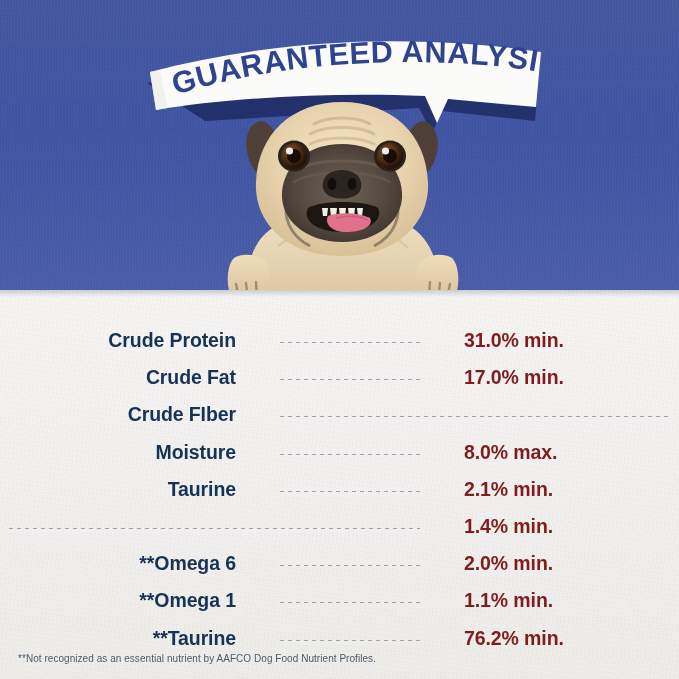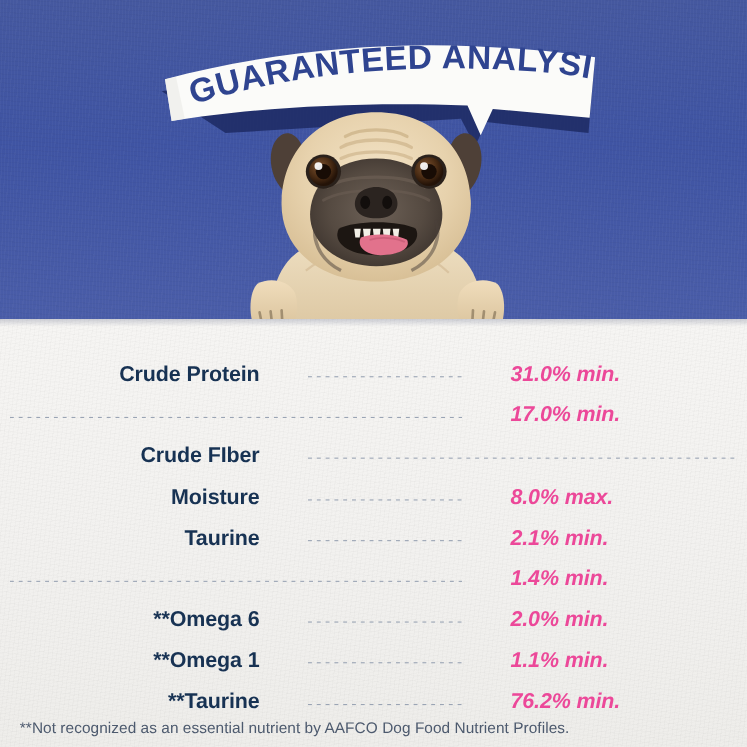--- a/index.html
+++ b/index.html
@@ -110,31 +110,30 @@
     background-image: linear-gradient(90deg, #9aa4b4 0 4px, rgba(255,255,255,0) 4px 8px);
     background-size: 8px 1.5px;
     background-repeat: repeat-x;
     min-width: 10px;
   }
   .value {
     flex: 0 0 215px;
     text-align: left;
     font-size: 19.5px;
     font-weight: 700;
-    color: #ec4899;
+    color: #7f1d1d;
     letter-spacing: -0.1px;
     white-space: nowrap;
-    font-style: italic;
   }
 
   .footnote {
     position: absolute;
     left: 18px;
     top: 653px;
-    font-size: 14px;
+    font-size: 10px;
     color: #4d5a6e;
     letter-spacing: 0.05px;
     white-space: nowrap;
     font-weight: 400;
   }
 </style>
 </head>
 <body>
 
 <div id="stage">
@@ -271,20 +270,21 @@
 
   <div class="table">
 
     <div class="row">
       <div class="label">Crude Protein</div>
       <div class="leader"></div>
       <div class="value">31.0% min.</div>
     </div>
 
     <div class="row">
+      <div class="label">Crude Fat</div>
       <div class="leader"></div>
       <div class="value">17.0% min.</div>
     </div>
 
     <div class="row">
       <div class="label">Crude FIber</div>
       <div class="leader"></div>
     </div>
 
     <div class="row">

